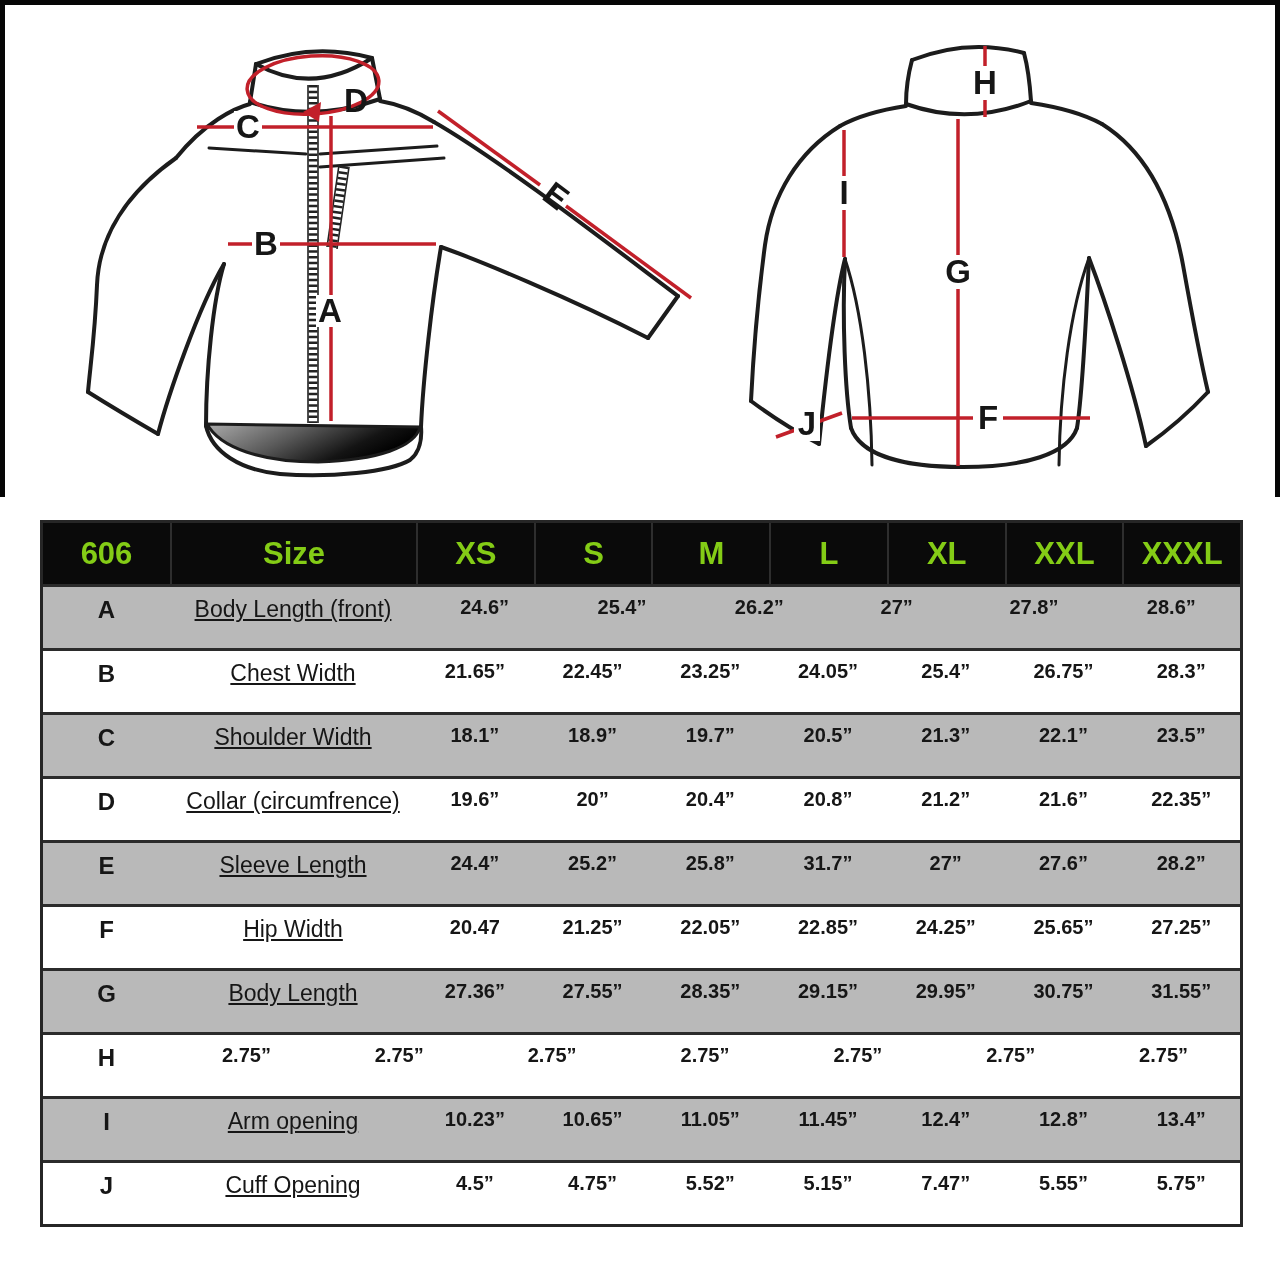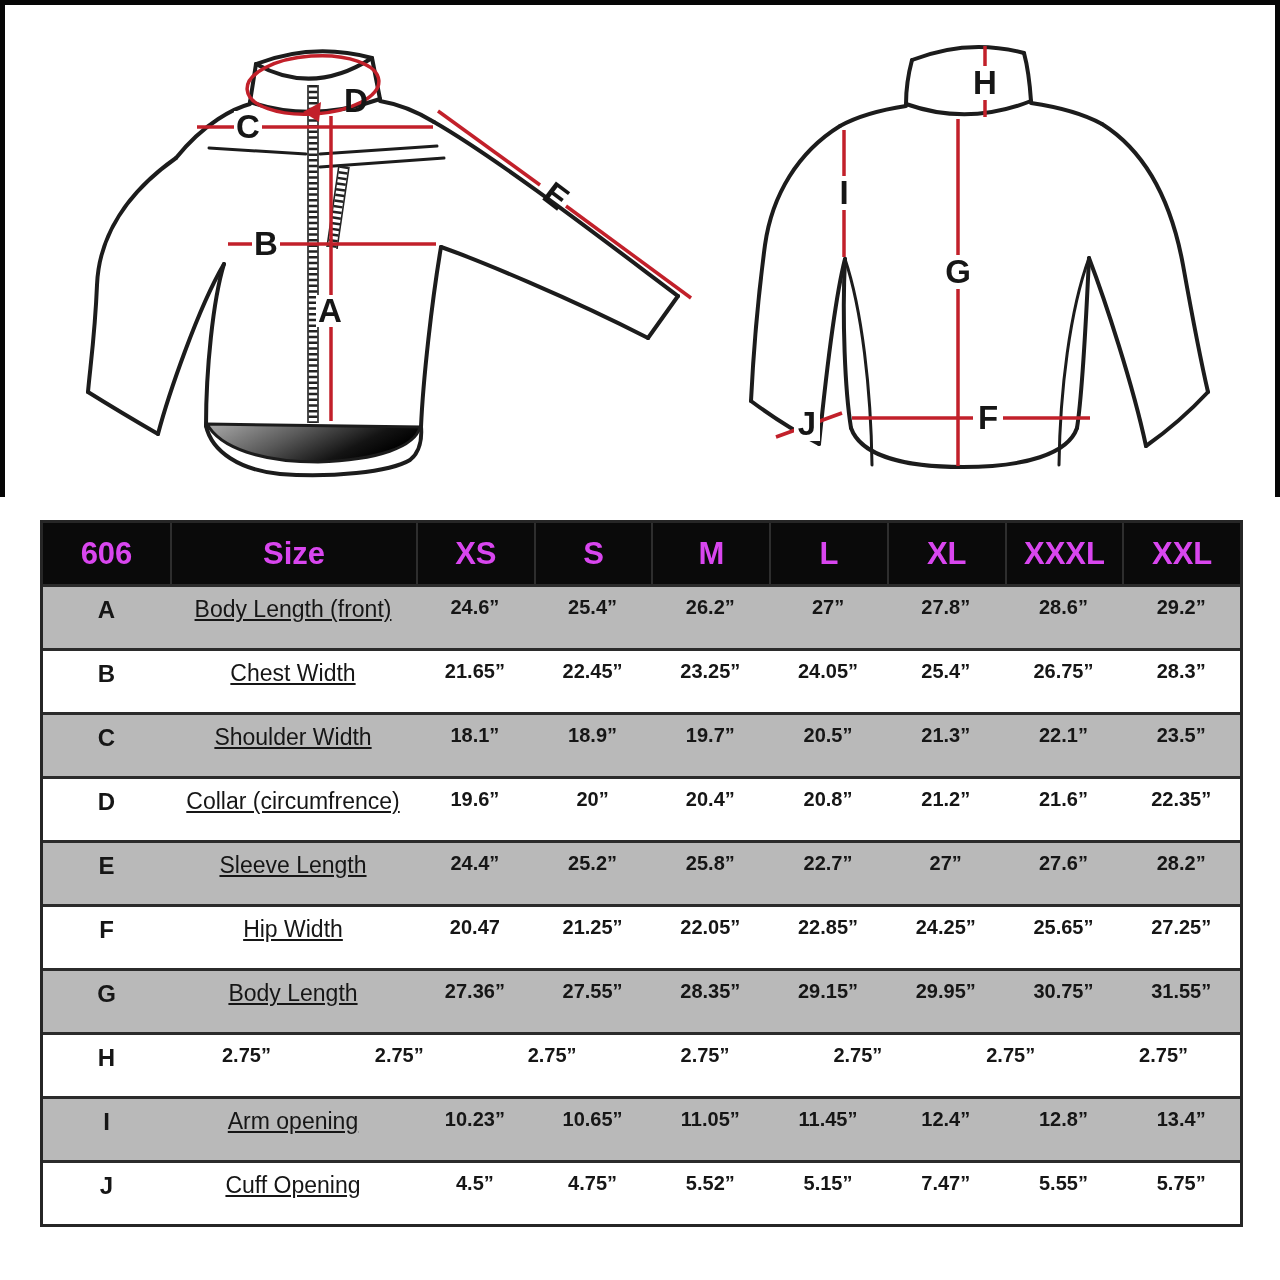--- a/index.html
+++ b/index.html
@@ -11,21 +11,21 @@
     position:absolute;left:0;top:0;width:1270px;height:492px;
     border:5px solid #060606;border-bottom:none;background:#fff;
   }
   svg{position:absolute;left:0;top:0;}
   svg text{font-family:"Liberation Sans",sans-serif;font-weight:bold;fill:#161616;}
 
   .size-table{
     position:absolute;left:40px;top:520px;width:1203px;
     border:3px solid #262626;box-sizing:border-box;background:#fff;
   }
-  .thead{display:flex;background:#0a0a0a;color:#d946ef;height:61px;}
+  .thead{display:flex;background:#0a0a0a;color:#84cc16;height:61px;}
   .thead .cell{
     display:flex;align-items:center;justify-content:center;
     font-weight:bold;font-size:31px;height:100%;box-sizing:border-box;
   }
   .thead .cell + .cell{border-left:2px solid #2e2e2e;}
   .letter-col{width:127px;flex:none;}
   .name-col{width:246px;flex:none;}
   .size-col{flex:1;min-width:0;}
   .trow{display:flex;height:61px;border-top:3px solid #2b2b2b;}
   .trow.gray{background:#b9b9b9;}
@@ -167,35 +167,34 @@
 <div class="size-table">
   <div class="thead">
     <div class="cell letter-col">606</div>
     <div class="cell name-col">Size</div>
 
   <div class="cell size-col">XS</div>
       <div class="cell size-col">S</div>
       <div class="cell size-col">M</div>
       <div class="cell size-col">L</div>
       <div class="cell size-col">XL</div>
+      <div class="cell size-col">XXL</div>
       <div class="cell size-col">XXXL</div>
-      <div class="cell size-col">XXL</div>
     </div>
   <div>
 
   <div class="trow gray">
         <div class="cell letter-col">A</div>
         <div class="cell name-col">Body Length (front)</div>
         <div class="cell size-col val">24.6”</div>
         <div class="cell size-col val">25.4”</div>
         <div class="cell size-col val">26.2”</div>
         <div class="cell size-col val">27”</div>
         <div class="cell size-col val">27.8”</div>
         <div class="cell size-col val">28.6”</div>
-        <div class="cell size-col val">29.2”</div>
       </div>
       <div class="trow white">
         <div class="cell letter-col">B</div>
         <div class="cell name-col">Chest Width</div>
         <div class="cell size-col val">21.65”</div>
         <div class="cell size-col val">22.45”</div>
         <div class="cell size-col val">23.25”</div>
         <div class="cell size-col val">24.05”</div>
         <div class="cell size-col val">25.4”</div>
         <div class="cell size-col val">26.75”</div>
@@ -222,21 +221,21 @@
         <div class="cell size-col val">21.2”</div>
         <div class="cell size-col val">21.6”</div>
         <div class="cell size-col val">22.35”</div>
       </div>
       <div class="trow gray">
         <div class="cell letter-col">E</div>
         <div class="cell name-col">Sleeve Length</div>
         <div class="cell size-col val">24.4”</div>
         <div class="cell size-col val">25.2”</div>
         <div class="cell size-col val">25.8”</div>
-        <div class="cell size-col val">22.7”</div>
+        <div class="cell size-col val">31.7”</div>
         <div class="cell size-col val">27”</div>
         <div class="cell size-col val">27.6”</div>
         <div class="cell size-col val">28.2”</div>
       </div>
       <div class="trow white">
         <div class="cell letter-col">F</div>
         <div class="cell name-col">Hip Width</div>
         <div class="cell size-col val">20.47</div>
         <div class="cell size-col val">21.25”</div>
         <div class="cell size-col val">22.05”</div>

